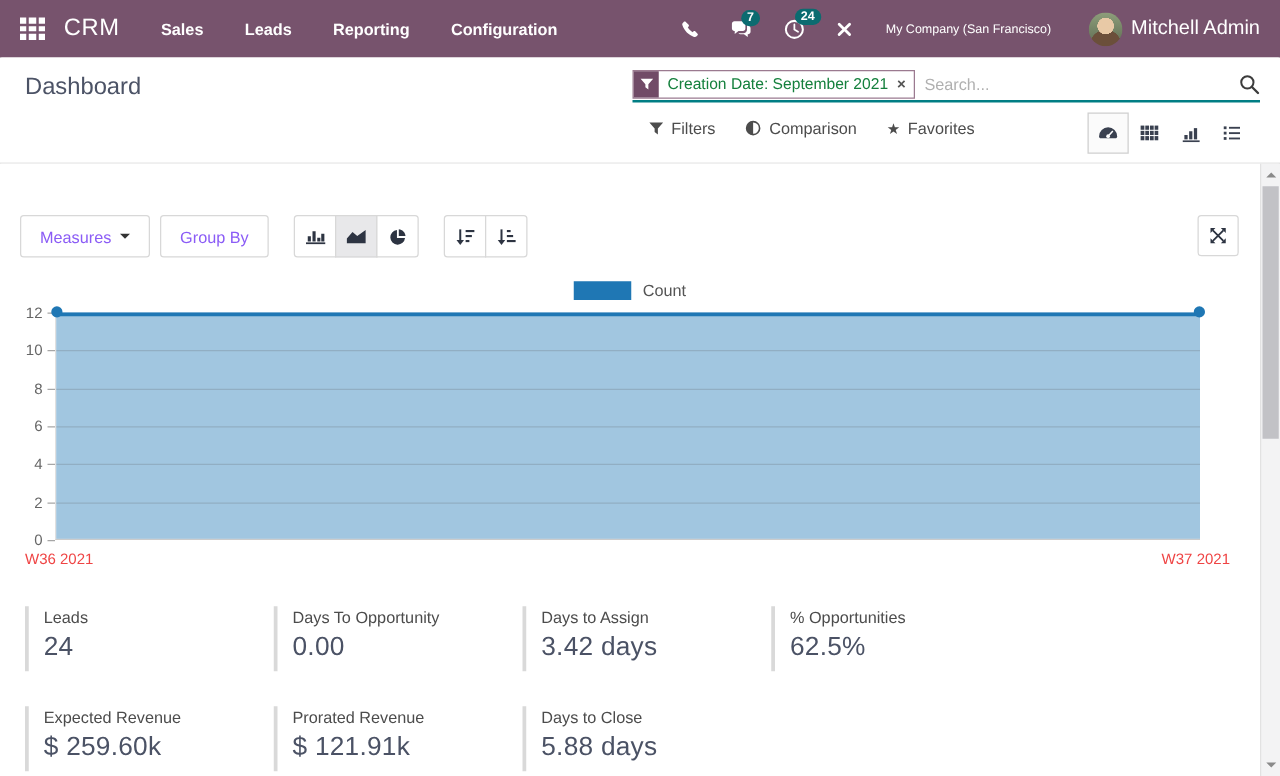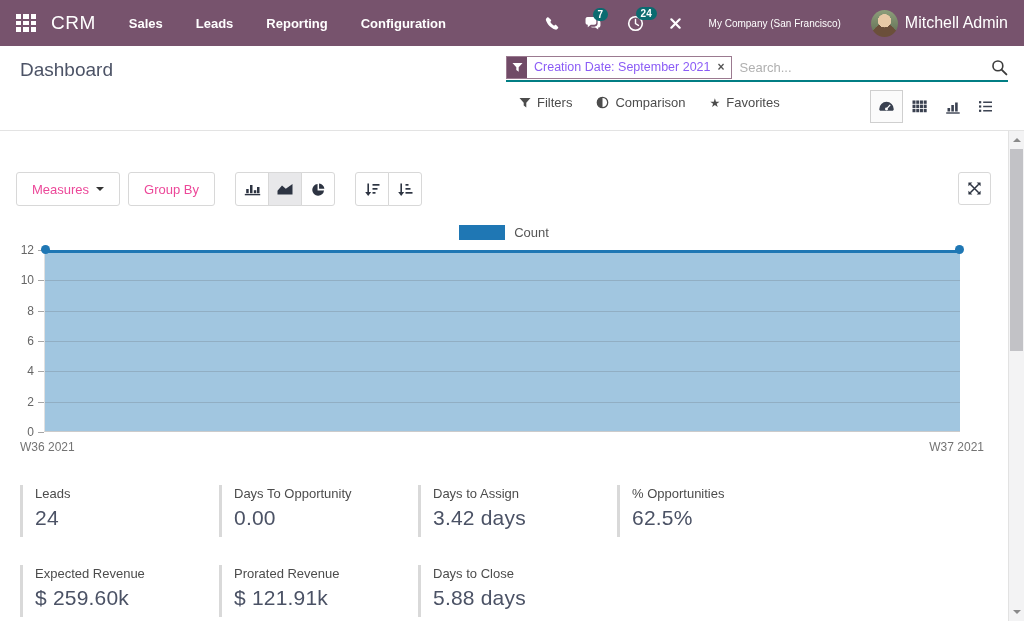--- a/index.html
+++ b/index.html
@@ -47,41 +47,41 @@
     background:#fff; border-bottom:1px solid #e3e3e3;
   }
   .page-title { position:absolute; left:20px; top:13px; font-size:19px; color:#4c5366; }
   .search-col { position:absolute; left:506px; width:502px; top:10px; }
   .search-row {
     display:flex; align-items:center; height:26px;
     border-bottom:2px solid #017E84; padding-bottom:2px;
   }
   .facet { display:flex; align-items:stretch; border:1px solid #9b7a90; height:23px; background:#fff; }
   .facet-icon { width:20px; background:#714B67; display:grid; place-items:center; }
-  .facet-label { font-size:12.5px; color:#8b5cf6; padding:0 7px; display:flex; align-items:center; white-space:nowrap; }
+  .facet-label { font-size:12.5px; color:#15803d; padding:0 7px; display:flex; align-items:center; white-space:nowrap; }
   .facet-remove { font-size:12px; font-weight:bold; color:#555; padding:0 6px 0 0; display:flex; align-items:center; cursor:pointer; }
   .search-input { flex:1; border:none; outline:none; font-size:13px; color:#555; padding:3px 8px; font-family:inherit; }
   .search-input::placeholder { color:#b0b0b0; }
   .magnifier { color:#3c3c3c; display:flex; align-items:center; cursor:pointer; }
   .menus-row { display:flex; gap:24px; margin-top:13px; padding-left:13px; }
   .menu-toggle { display:flex; align-items:center; gap:6px; font-size:13px; color:#4c4c4c; cursor:pointer; }
   .menu-toggle .micon { color:#4c4c4c; display:flex; align-items:center; }
   .star-glyph { font-size:12px; color:#4c4c4c; }
   .view-switcher { position:absolute; right:22px; top:44px; display:flex; align-items:center; }
   .vs-btn { width:33px; height:33px; display:grid; place-items:center; color:#3a4150; cursor:pointer; }
   .vs-btn.active { border:1px solid #cfcfcf; background:#fbfbfb; }
 
   
   .content { position:absolute; top:131px; left:0; right:16px; bottom:0; background:#fff; }
 
   .toolbar { position:absolute; top:41px; left:16px; display:flex; align-items:center; }
   .btn {
     height:34px; display:flex; align-items:center; padding:0 15px;
     border:1px solid #d8d8d8; background:#fff; border-radius:3px;
-    font-size:13px; color:#ec4899; cursor:pointer; font-family:inherit;
+    font-size:13px; color:#8b5cf6; cursor:pointer; font-family:inherit;
   }
   .caret { width:0; height:0; border:4px solid rgba(0,0,0,0); border-top-color:#333; margin-left:7px; margin-top:4px; }
   .gap8 { width:8px; } .gap20 { width:20px; }
   .btn-group { display:flex; }
   .icon-btn {
     width:34px; height:34px; display:grid; place-items:center;
     border:1px solid #d8d8d8; background:#fff; color:#2d3442; cursor:pointer; margin-left:-1px;
   }
   .btn-group .icon-btn:first-child { margin-left:0; border-radius:3px 0 0 3px; }
   .btn-group .icon-btn:last-child { border-radius:0 3px 3px 0; }
@@ -101,21 +101,21 @@
     border-left:1px solid rgba(0,0,0,.12); border-bottom:1px solid rgba(0,0,0,.2);
   }
   .area { position:absolute; left:0; right:0; top:0; bottom:0;
     background:rgba(31,119,180,.42); border-top:3px solid #1f77b4; }
   .gridline { position:absolute; left:0; right:0; height:1px; background:rgba(90,90,90,.22); }
   .marker { position:absolute; width:9px; height:9px; border-radius:50%; background:#1f77b4; top:-5px; }
   .marker.left { left:-4px; } .marker.right { right:-4px; }
   .ytick-label { position:absolute; left:0; width:34px; text-align:right; font-size:12px; color:#666; }
   .ytick-mark { position:absolute; left:38px; width:6px; height:1px; background:rgba(0,0,0,.35); }
   .xlabels { position:absolute; left:20px; right:24px; top:309px; display:flex; justify-content:space-between; }
-  .xlabel { font-size:12px; color:#737373; }
+  .xlabel { font-size:12px; color:#ef4444; }
 
   
   .kpi-grid { position:absolute; left:20px; top:354px; display:grid;
     grid-template-columns:repeat(4,199px); row-gap:28px; }
   .kpi { border-left:3px solid #d9d9d9; padding:1px 0 7px 12px; cursor:pointer; }
   .kpi-label { font-size:13px; color:#4c4c4c; margin-bottom:5px; white-space:nowrap; }
   .kpi-value { font-size:21px; color:#4b5265; letter-spacing:.2px; }
 
   
   .scrollbar { position:absolute; right:0; top:131px; bottom:0; width:16px;

